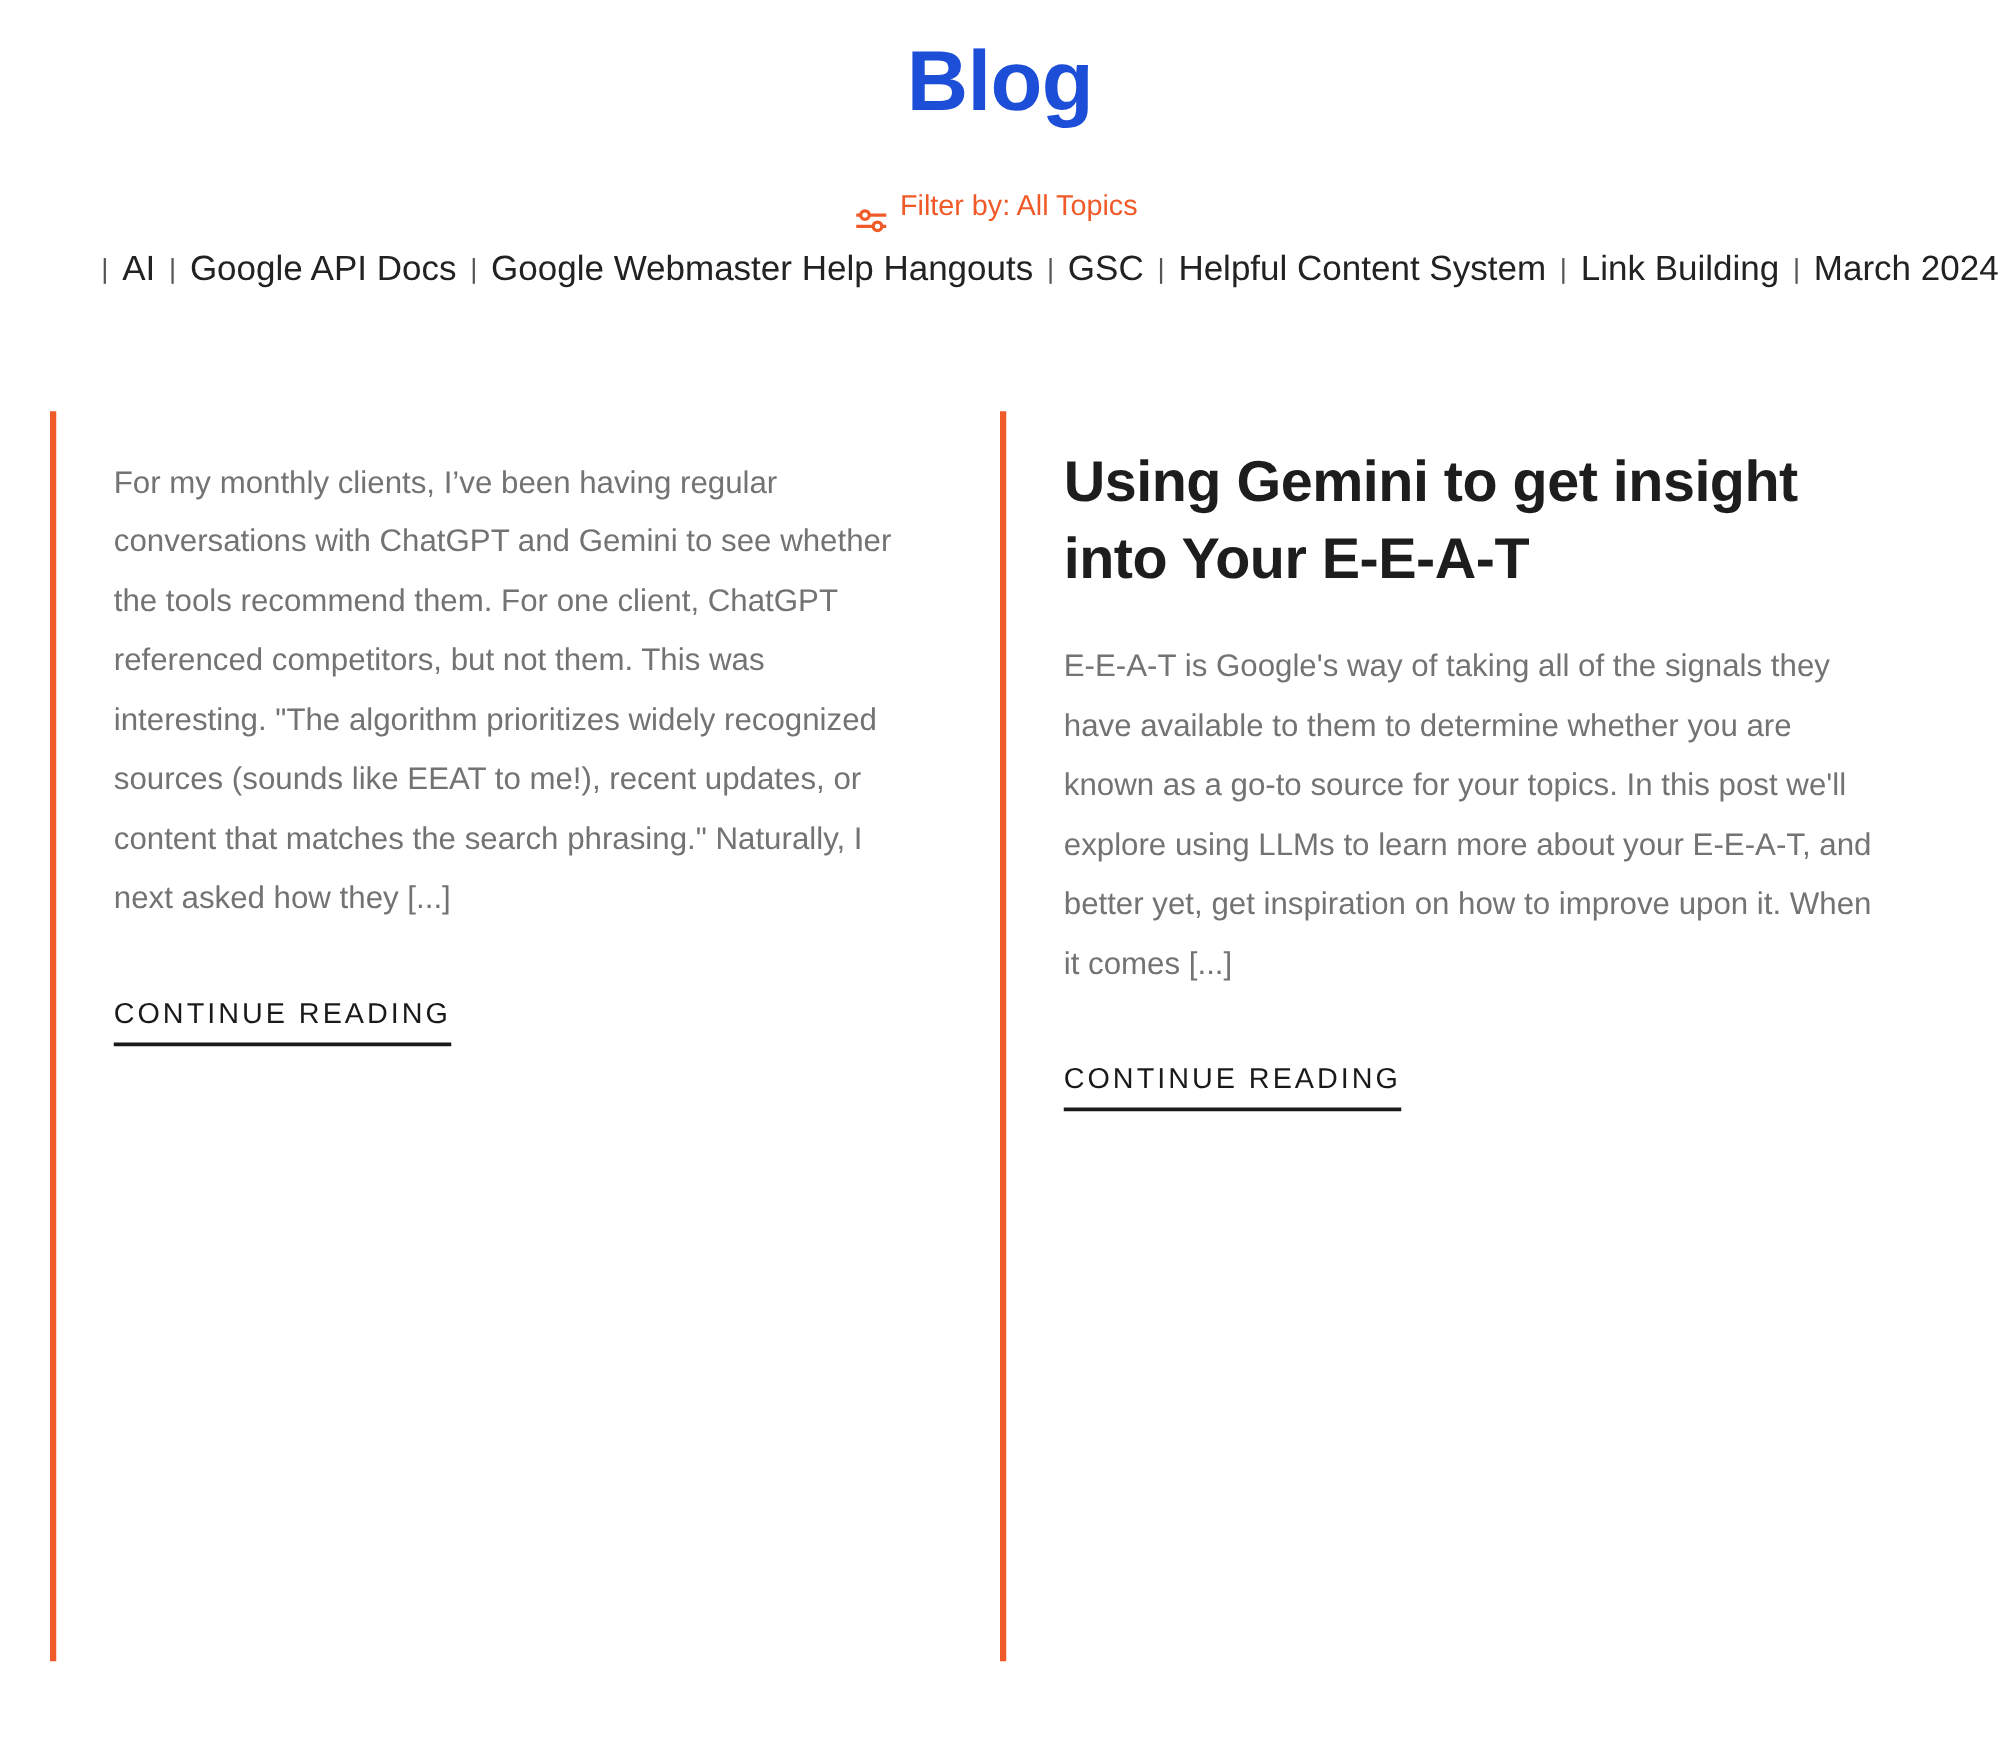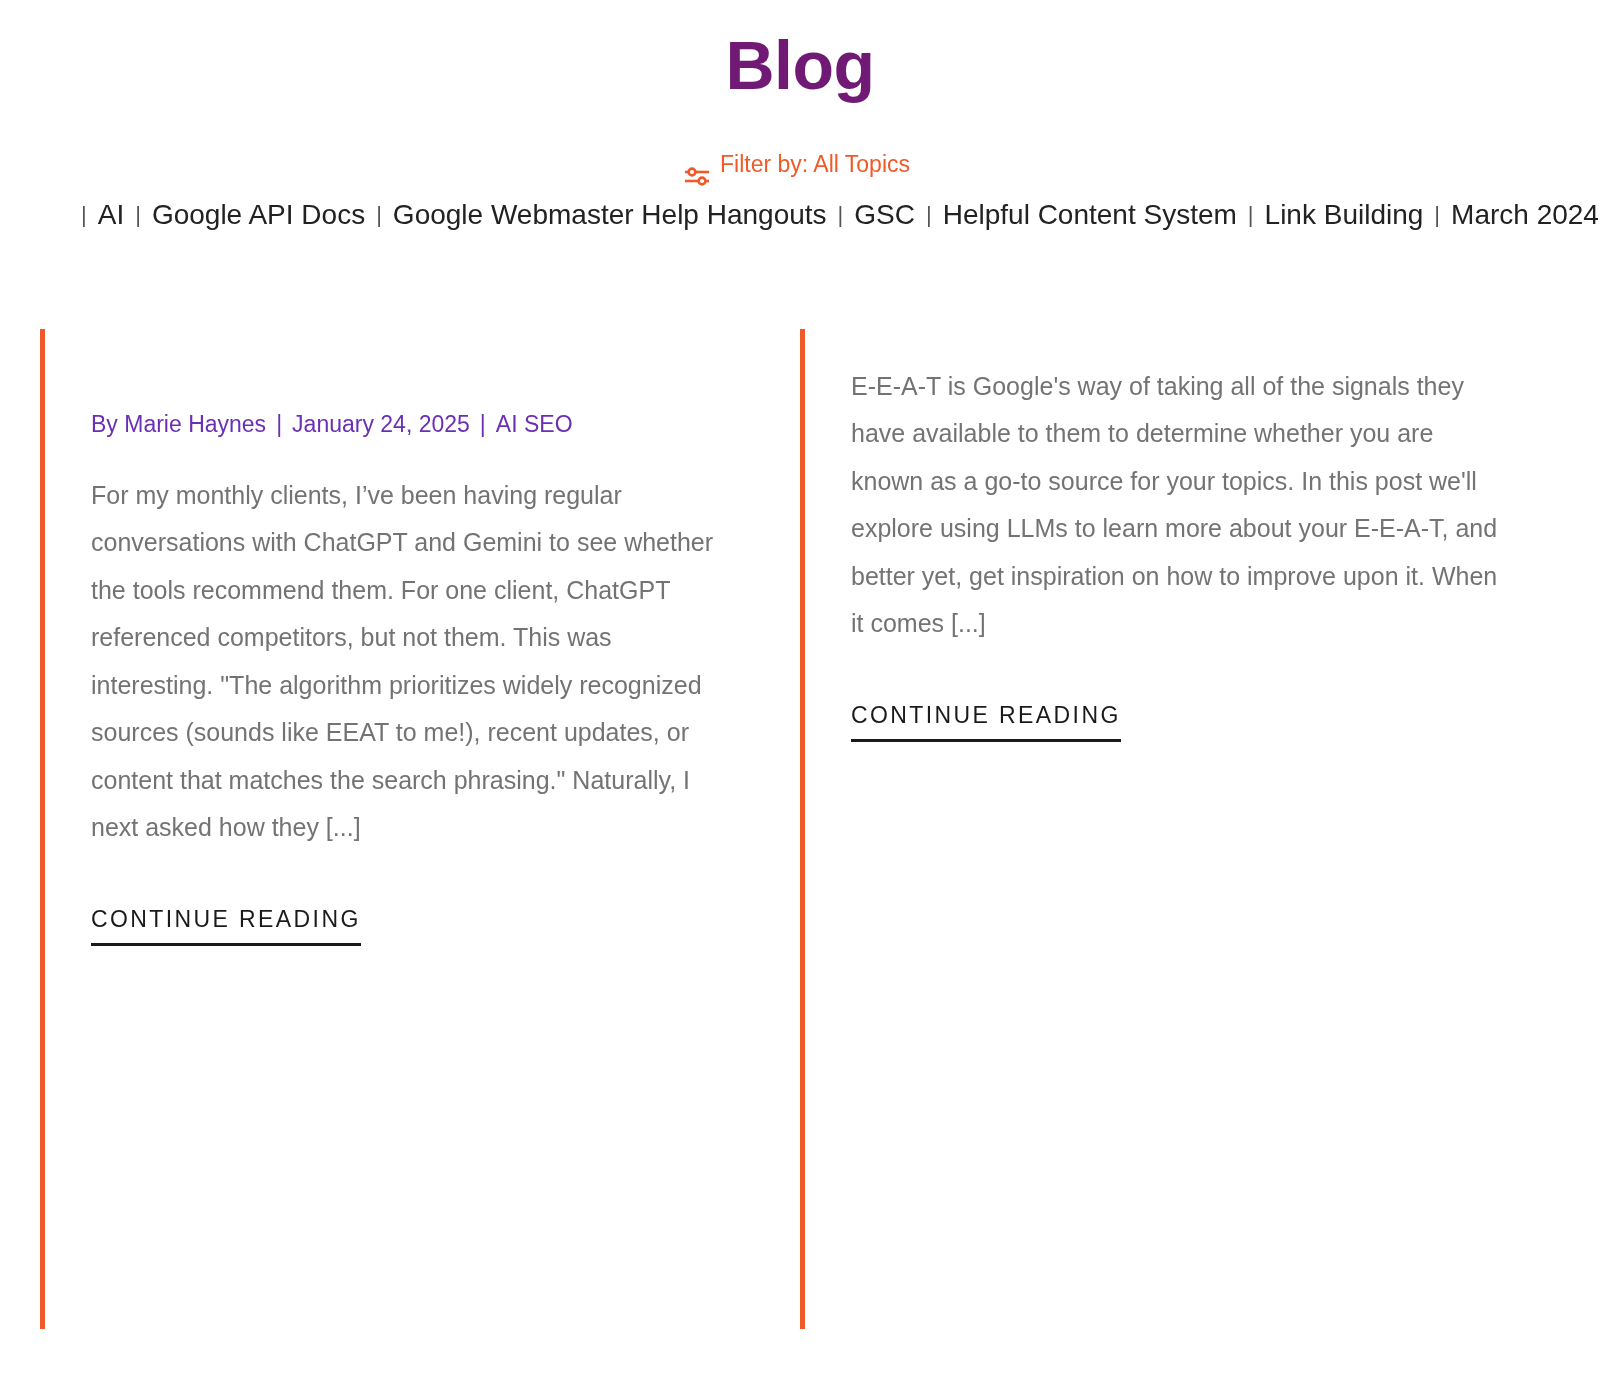--- a/index.html
+++ b/index.html
@@ -19,21 +19,21 @@
     position: relative;
     padding: 0;
   }
   .page-title {
     text-align: center;
     font-size: 68px;
     font-weight: 700;
     letter-spacing: -0.5px;
     margin: 28px 0 0 0;
     line-height: 1.1;
-    color: #701a75;
+    color: #1d4ed8;
   }
 
   
   .filter-wrap {
     margin-top: 38px;
     padding: 0 70px;
     text-align: center;
     line-height: 2.0;
   }
   .filter-lead {
@@ -129,26 +129,24 @@
           <circle cx="18" cy="14" r="3.4" fill="#ffffff" stroke="#f05a28" stroke-width="2.6"></circle>
         </svg>
       </span>
       <span>Filter by: All Topics</span>
     </span><span class="sep">|</span><a class="topic" href="#">AI</a><span class="sep">|</span><a class="topic" href="#">Google API Docs</a><span class="sep">|</span><a class="topic" href="#">Google Webmaster Help Hangouts</a><span class="sep">|</span><a class="topic" href="#">GSC</a><span class="sep">|</span><a class="topic" href="#">Helpful Content System</a><span class="sep">|</span><a class="topic" href="#">Link Building</a><span class="sep">|</span><a class="topic" href="#">March 2024 Core Update</a><span class="sep">|</span><a class="topic" href="#">March Core Update</a>
   </div>
 
   <div class="posts">
 
     <article class="post">
-      <div class="post-meta">
-        <a href="#">By Marie Haynes</a><span class="m-sep">|</span><span>January 24, 2025</span><span class="m-sep">|</span><a href="#">AI SEO</a>
-      </div>
       <p class="post-excerpt">For my monthly clients, I’ve been having regular conversations with ChatGPT and Gemini to see whether the tools recommend them. For one client, ChatGPT referenced competitors, but not them. This was interesting. "The algorithm prioritizes widely recognized sources (sounds like EEAT to me!), recent updates, or content that matches the search phrasing." Naturally, I next asked how they [...]</p>
       <a class="continue" href="#">CONTINUE READING</a>
     </article>
 
     <article class="post">
+      <h2 class="post-title">Using Gemini to get insight into Your E-E-A-T</h2>
       <p class="post-excerpt">E-E-A-T is Google's way of taking all of the signals they have available to them to determine whether you are known as a go-to source for your topics. In this post we'll explore using LLMs to learn more about your E-E-A-T, and better yet, get inspiration on how to improve upon it. When it comes [...]</p>
       <a class="continue" href="#">CONTINUE READING</a>
     </article>
 
   </div>
 </div>
 
 </body></html>

